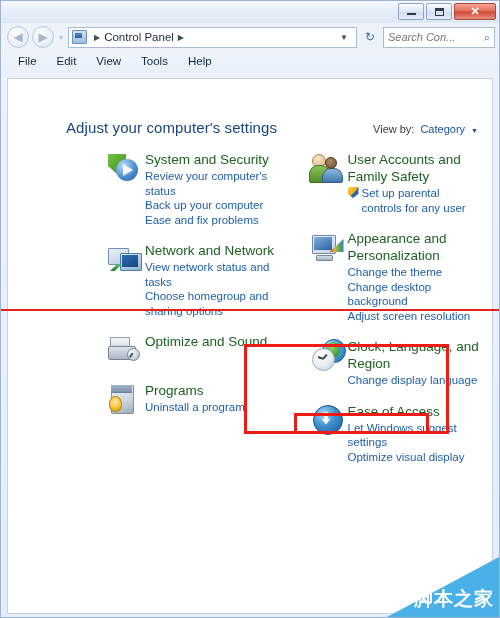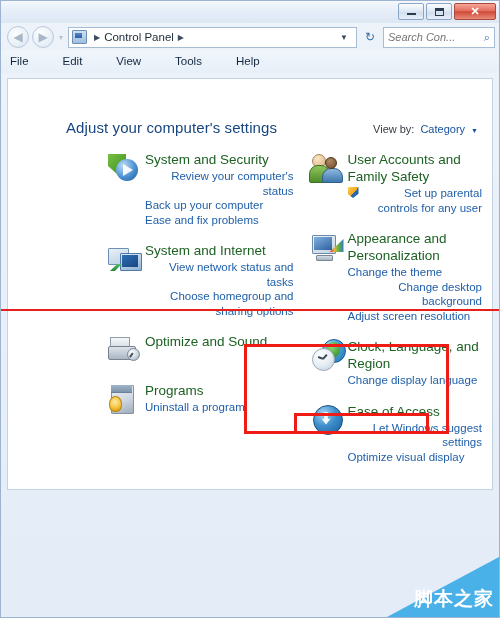--- a/index.html
+++ b/index.html
@@ -100,32 +100,32 @@
     font-style: italic; color:#6d7c8c;
     font-family: "Liberation Sans", sans-serif;
     background: transparent;
   }
   .search-icon { color:#3f6ea8; font-size:11px; flex:0 0 auto; }
 
   
   .menubar {
     height: 22px;
     display: flex; align-items: center;
-    padding-left: 0; gap: 16px;
+    padding-left: 8px; gap: 2px;
     background: linear-gradient(180deg,#f0f5fb 0%,#e7eff8 100%);
   }
   .menuitem {
     font-size: 11.5px; color: #12283f;
     padding: 2px 9px; line-height: 1;
   }
 
   
   .content-outer {
     margin: 5px 6px 6px 6px;
-    height: 412px;
+    height: 536px;
     background: #ffffff;
     border: 1px solid #c3d3e3;
     position: relative;
     overflow: hidden;
   }
   .content-inner {
     position: absolute; inset: 0;
     padding: 16px 0 0 0;
   }
   .page-head {
@@ -167,21 +167,21 @@
   .cat-title {
     font-size: 13.5px; color: #1d6122; line-height: 17px;
     margin-bottom: 1px;
   }
   .cat-links { list-style: none; }
   .cat-links li {
     font-size: 11.5px; color: #1f5fa9; line-height: 14.5px;
     display: flex; align-items: flex-start;
   }
   .cat-links li .shield { flex:0 0 auto; margin-right: 3px; margin-top: 1px; }
-  .cat-links li .ltxt { display: inline; text-align: right; }
+  .cat-links li .ltxt { display: inline; }
 
   
   .ico { position: relative; width: 34px; height: 34px; }
 
   
   .ico-shield-sys::before {
     content:""; position:absolute; left:0; top:3px; width:18px; height:20px;
     background: linear-gradient(135deg,#76c043 0%, #3f8f1e 100%);
     clip-path: polygon(0 0,100% 0,100% 60%,50% 100%,0 60%);
   }
@@ -477,21 +477,21 @@
           </div>
 
           <div class="cat">
             <div class="cat-icon">
               <div class="ico ico-net">
                   <i></i>
                   <u></u>
                 </div>
             </div>
             <div class="cat-body">
-              <div class="cat-title">System and Internet</div>
+              <div class="cat-title">Network and Network</div>
               <ul class="cat-links">
                 <li>
                     <span class="ltxt">View network status and tasks</span>
                   </li>
                 <li>
                     <span class="ltxt">Choose homegroup and sharing options</span>
                   </li>
               </ul>
             </div>
           </div>

